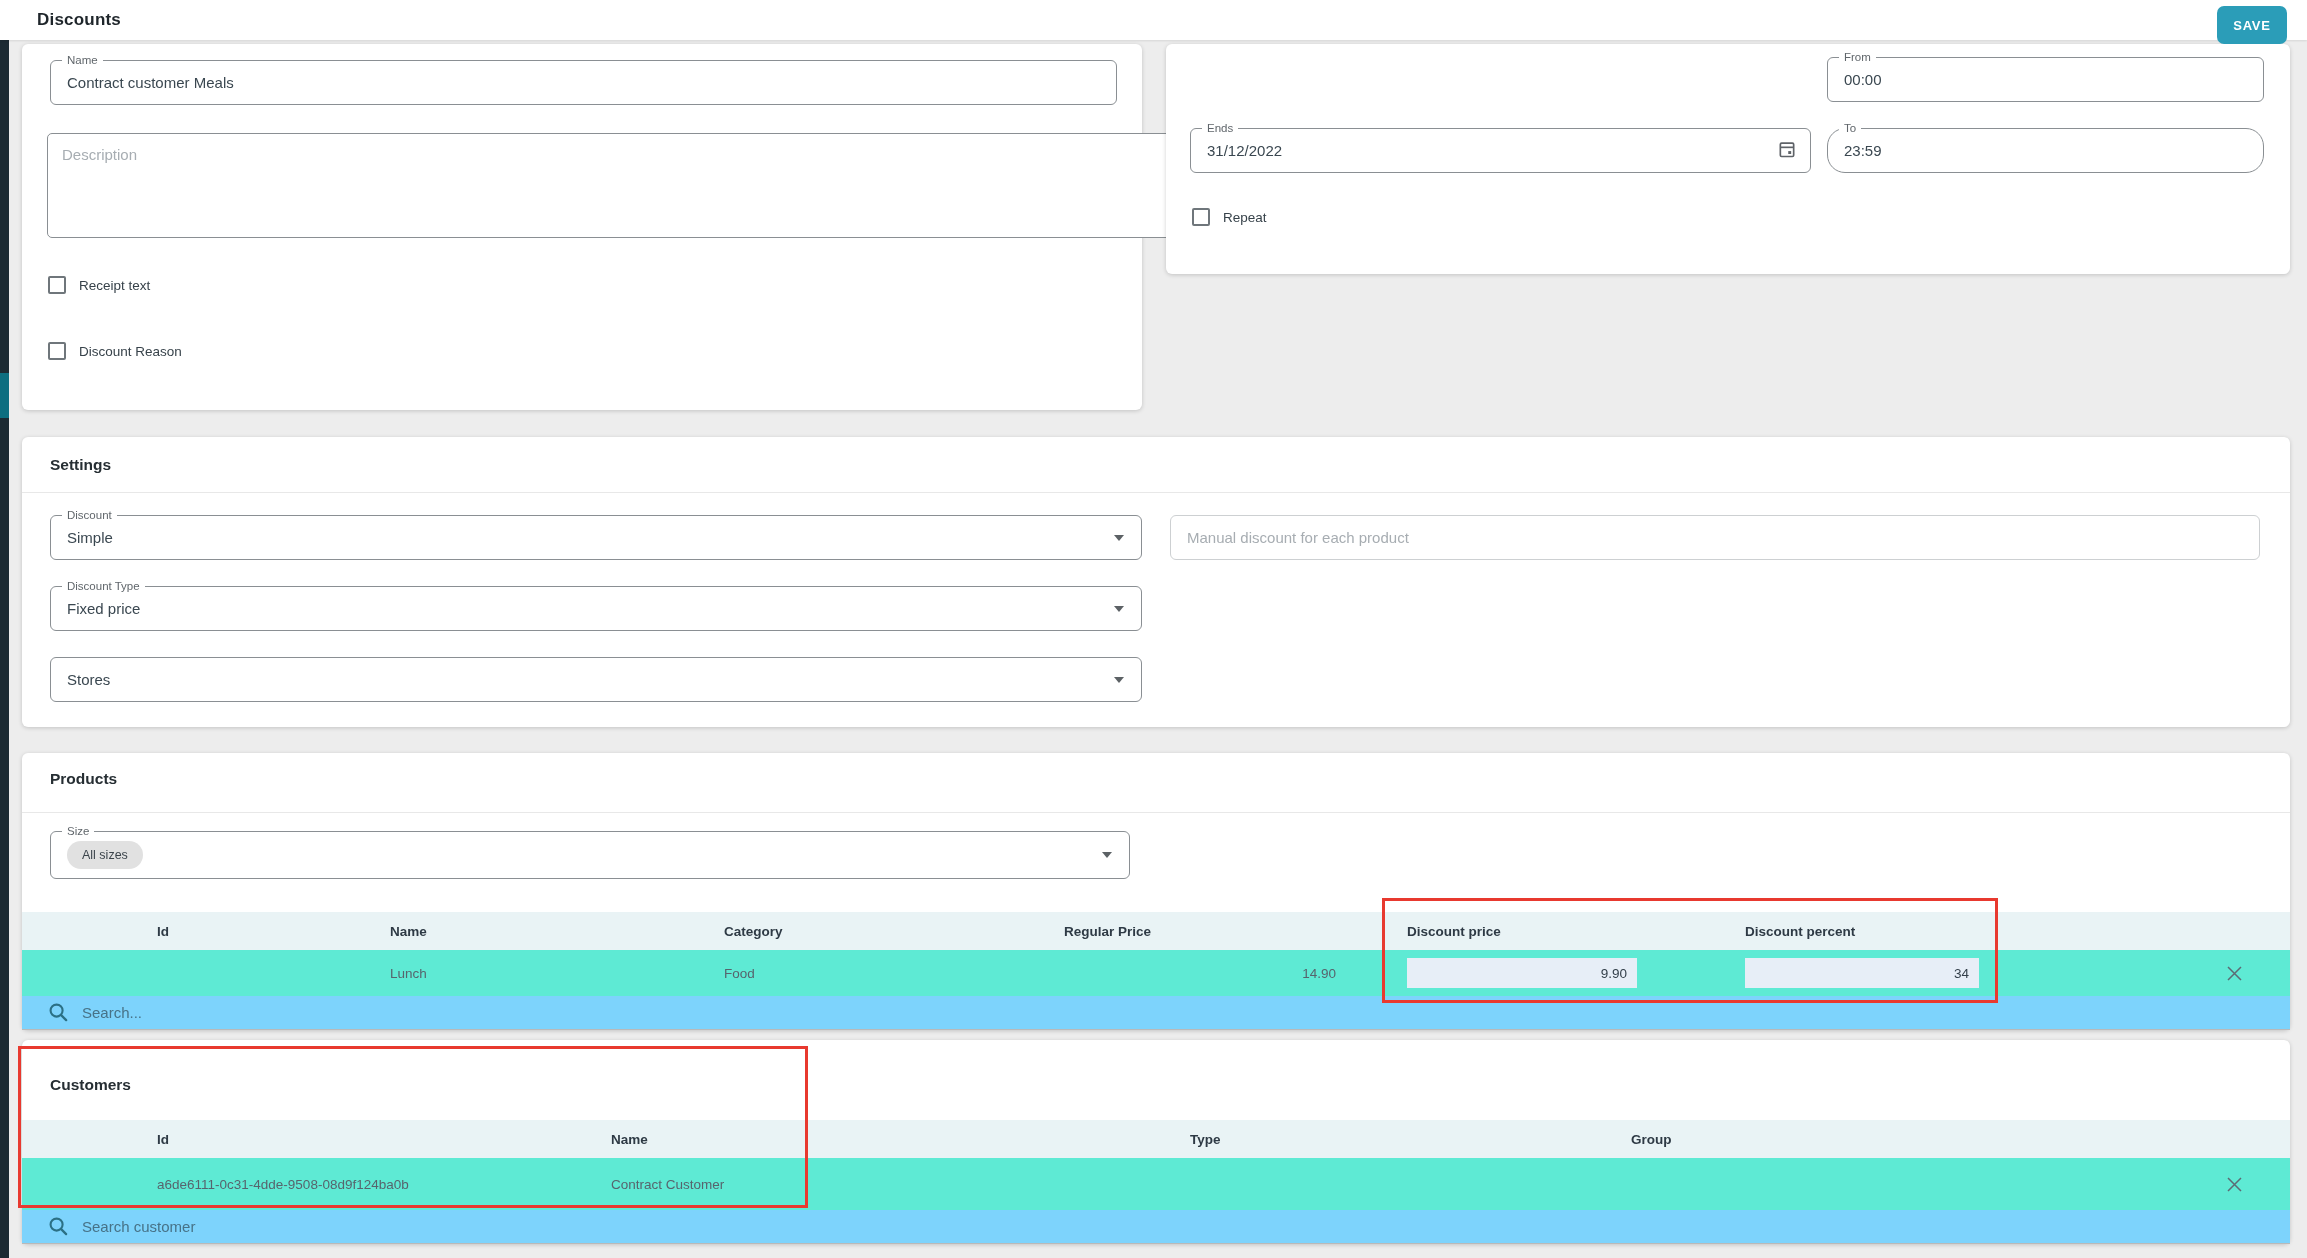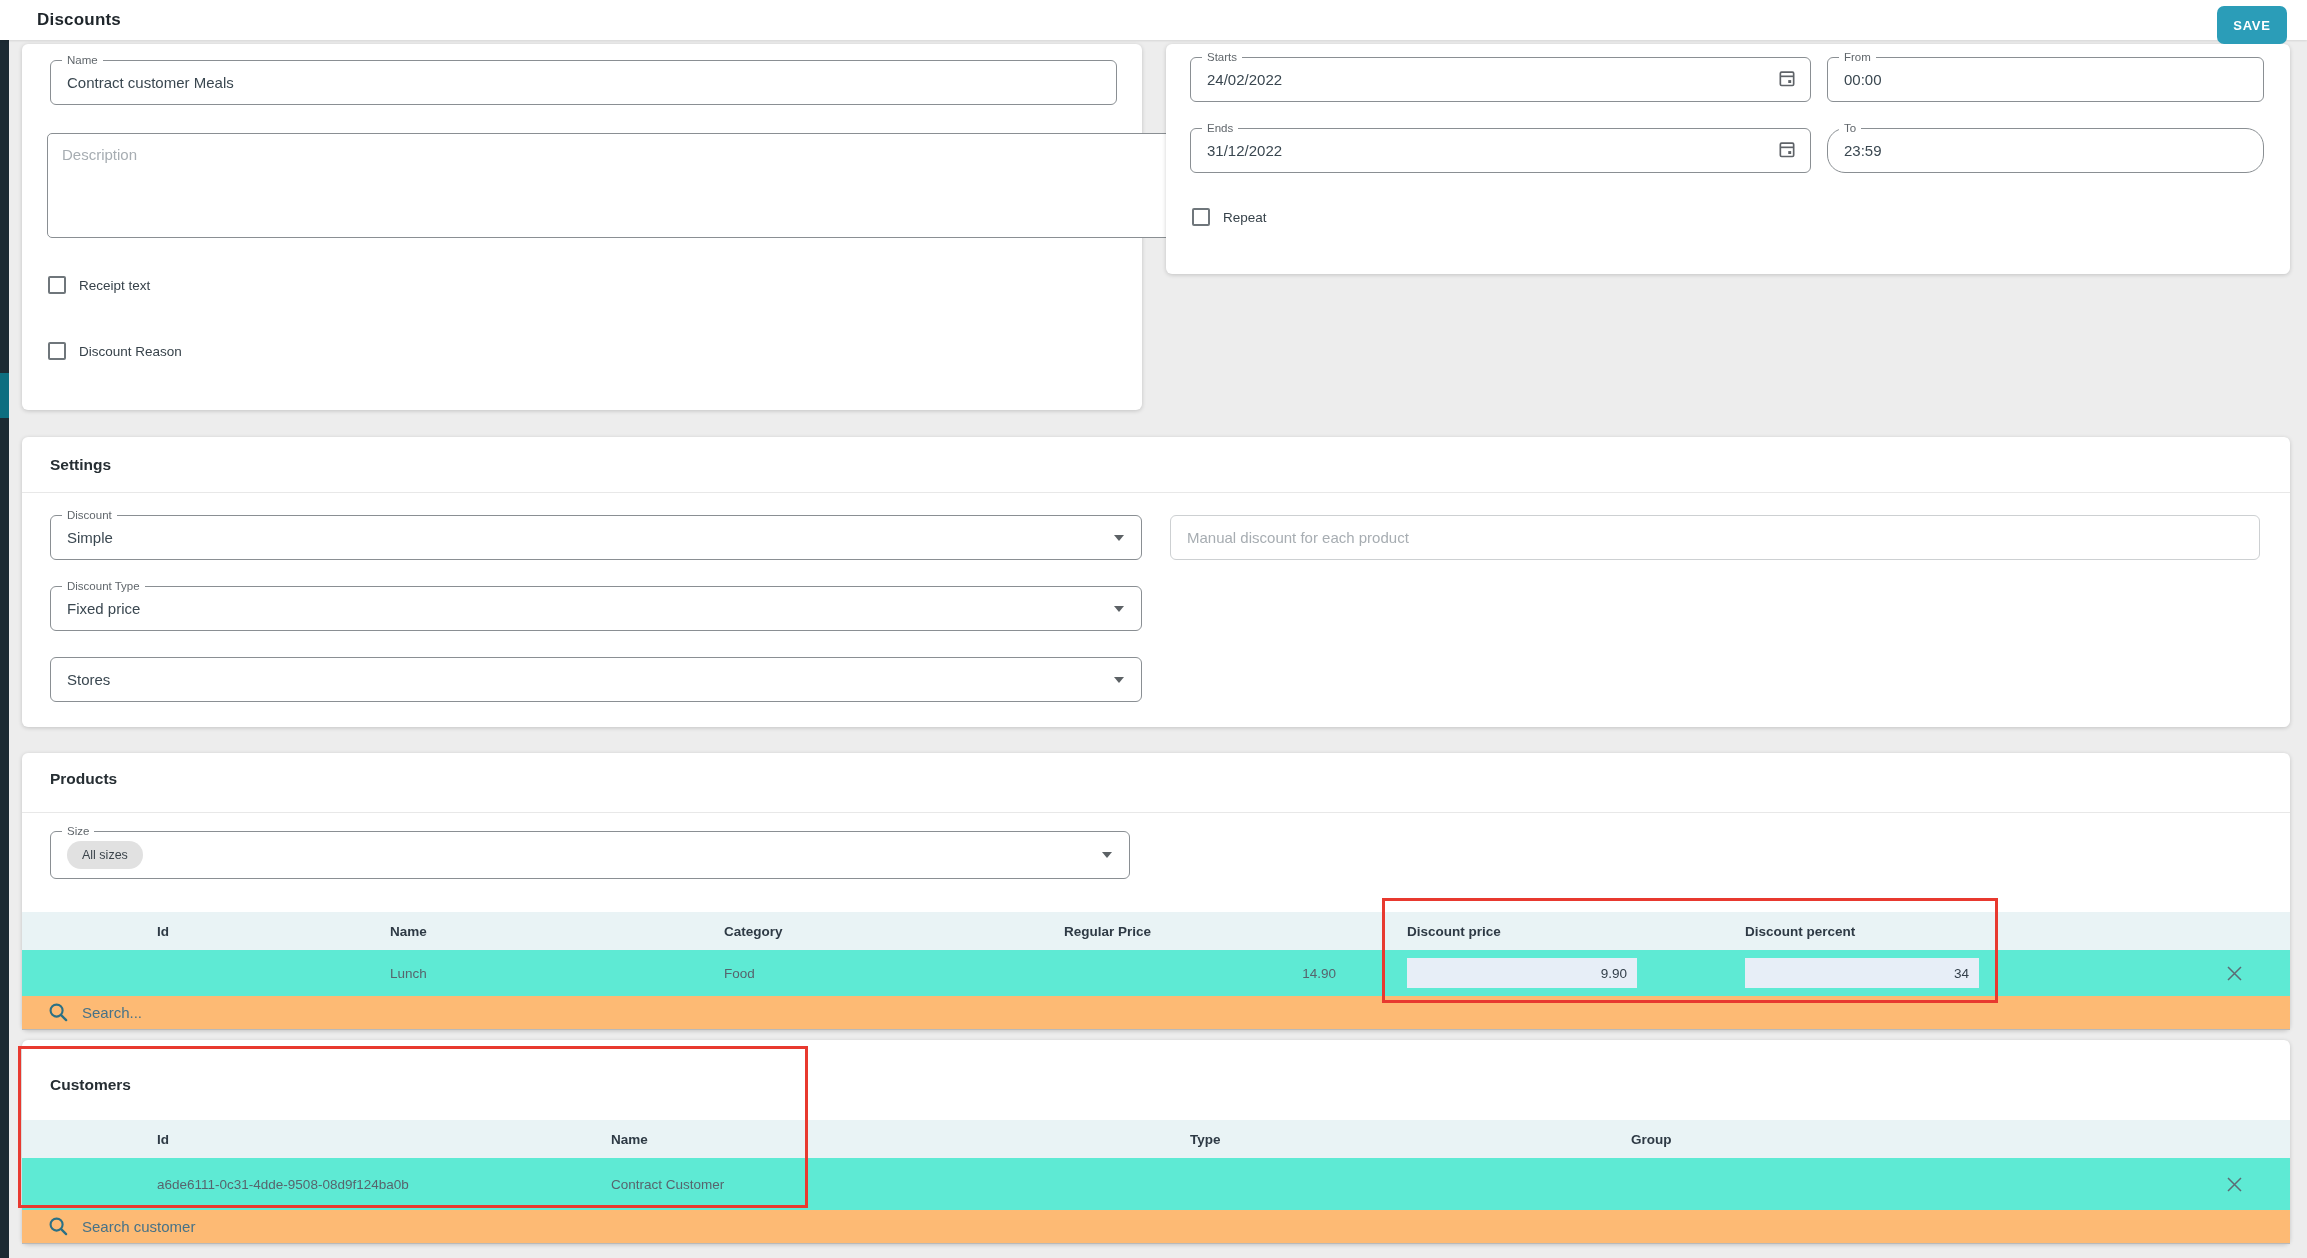--- a/index.html
+++ b/index.html
@@ -83,21 +83,21 @@
     background:#e7eef7; border:none; outline:none; text-align:right;
     font-family:inherit; font-size:13.5px; color:#333f4a; padding:0 10px;
   }
   .x-btn {
     position:absolute; top:50%; transform:translateY(-50%);
     width:26px; height:26px; background:none; border:none; cursor:pointer;
     display:flex; align-items:center; justify-content:center;
   }
   
   .search-bar {
-    position:absolute; left:0; width:100%; height:34px; background:#fdba74;
+    position:absolute; left:0; width:100%; height:34px; background:#7dd3fc;
     border-bottom:1px solid #b9b9b9; display:flex; align-items:center;
   }
   .search-bar svg { margin-left:26px; flex:0 0 auto; }
   .search-bar input {
     flex:1; border:none; outline:none; background:transparent;
     font-family:inherit; font-size:15px; color:#477287; margin-left:13px;
   }
   .search-bar input::placeholder { color:#477287; opacity:1; }
   
   .annotation { position:absolute; border:3px solid #e8392f; z-index:10; pointer-events:none; }
@@ -126,31 +126,20 @@
       <span class="cb-box"></span>
       <span class="cb-label">Receipt text</span>
     </div>
     <div class="cb-row" style="left:26px; top:298px;">
       <span class="cb-box"></span>
       <span class="cb-label">Discount Reason</span>
     </div>
   </div>
 
   <div class="card" style="left:1166px; top:44px; width:1124px; height:230px;">
-    <div class="field" style="left:24px; top:13px; width:621px; height:45px;">
-      <span class="flabel">Starts</span>
-      <input class="fval" type="text" value="24/02/2022" style="">
-      <span class="cal-icon">
-        <svg width="20" height="20" viewBox="0 0 24 24" fill="none" stroke="#5f6368" stroke-width="2">
-          <rect x="4" y="5" width="16" height="16" rx="1.5"></rect>
-          <path d="M4 10h16"></path>
-          <rect x="13.5" y="14.5" width="3.5" height="3.5" fill="#5f6368" stroke="none"></rect>
-        </svg>
-      </span>
-    </div>
     <div class="field" style="left:661px; top:13px; width:437px; height:45px;">
       <span class="flabel">From</span>
       <input class="fval" type="text" value="00:00" style="">
     </div>
     <div class="field" style="left:24px; top:84px; width:621px; height:45px;">
       <span class="flabel">Ends</span>
       <input class="fval" type="text" value="31/12/2022" style="">
       <span class="cal-icon">
         <svg width="20" height="20" viewBox="0 0 24 24" fill="none" stroke="#5f6368" stroke-width="2">
           <rect x="4" y="5" width="16" height="16" rx="1.5"></rect>

